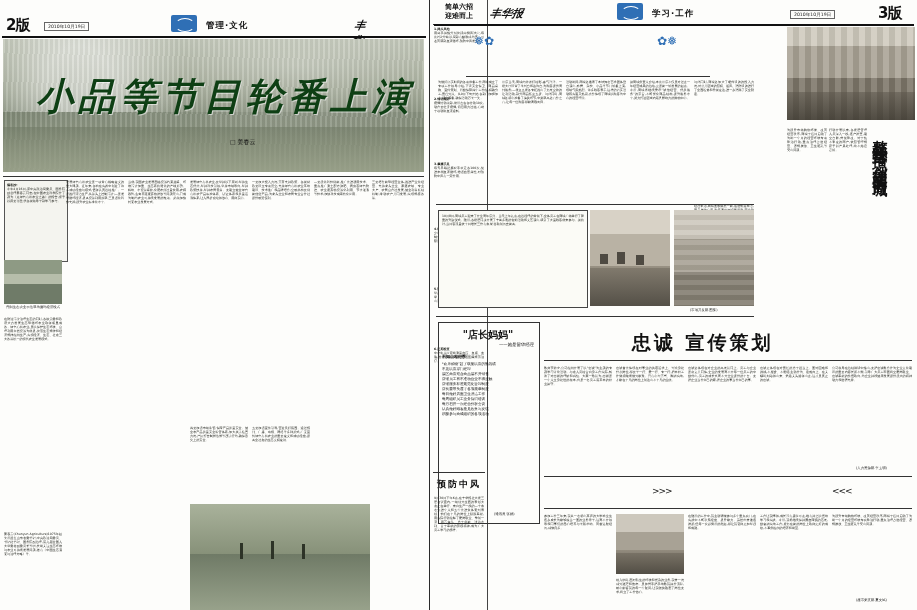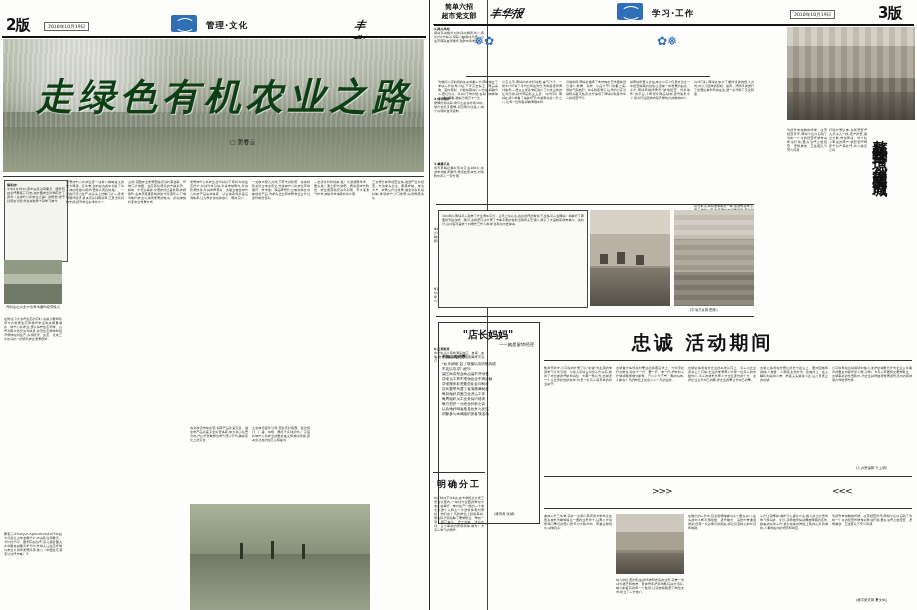--- a/index.html
+++ b/index.html
@@ -242,21 +242,21 @@
 
     <div class="photo ph-trees" style="left:3px; top:27px; width:421px; height:133px;">
       <div style="position:absolute;left:0;top:0;width:100%;height:100%;
         background:
           repeating-linear-gradient(92deg, rgba(255,255,255,0.10) 0 2px, rgba(0,0,0,0.05) 2px 5px),
           radial-gradient(ellipse at 70% 20%, rgba(255,255,255,.35), rgba(0,0,0,0) 60%);"></div>
       <div style="position:absolute;left:0;bottom:0;width:100%;height:34%;
         background:linear-gradient(180deg, rgba(110,120,100,.55), rgba(150,158,135,.85));"></div>
     </div>
 
-    <div class="headline-cal cjk" style="left:36px; top:60px; font-size:37px; letter-spacing:5px; color:#0e3f14; text-shadow:1px 1px 0 rgba(255,255,255,.55);">走绿色有机农业之路</div>
+    <div class="headline-cal cjk" style="left:36px; top:60px; font-size:37px; letter-spacing:5px; color:#0e3f14; text-shadow:1px 1px 0 rgba(255,255,255,.55);">小品等节目轮番上演</div>
     <div class="byline cjk" style="left:230px; top:126px;">□ 姜春云</div>
 
     <div class="rule-thin" style="left:3px; top:164px; width:421px;"></div>
 
     <div class="lead-box" style="left:4px; top:168px; width:58px; height:76px;">
       <div class="tiny cjk" style="font-weight:bold;">编者按:</div>
       <div class="tiny cjk">今年4月16日,原中央政治局委员、国务院副总理姜春云同志,在中国农业科学院作了题为《走绿色有机农业之路》的报告,现予以摘要刊登,供各级领导干部学习参考。</div>
     </div>
 
     <div class="photo ph-pond" style="left:4px; top:248px; width:58px; height:44px;"></div>
@@ -282,21 +282,21 @@
     <div class="col tiny cjk" style="left:4px; top:520px; width:58px; height:86px;">姜春云(Chunyun Agriculture)1975年起先后担任山东省委书记,中央政治局委员、书记处书记、国务院副总理,第九届全国人大常委会副委员长等职,长期关注生态环境与农业可持续发展问题,著有《中国生态演变与治理方略》等。</div>
 
     <div class="col tiny cjk" style="left:190px; top:414px; width:58px; height:74px;">四要加强市场监管,保障产品质量安全。健全农产品质量安全监管体系,加大执法检查力度,严厉打击制假售假等违法行为,确保舌尖上的安全。</div>
     <div class="col tiny cjk" style="left:252px; top:414px; width:58px; height:74px;">五要加强宣传引导,营造良好氛围。通过报刊、广播、电视、网络等多种形式,广泛宣传绿色有机农业的重要意义和成功经验,提高全社会的生态文明意识。</div>
   </div>
 
   <div class="vline" style="left:429px; top:0; width:1.2px; height:610px;"></div>
 
   <div class="col" style="left:433px; top:2px; width:52px; height:606px;">
     <div class="cjk" style="position:absolute;left:1px;top:1px;width:50px;font-size:7px;line-height:8.5px;font-weight:bold;text-align:center;white-space:pre-line;">简单六招
-超市党支部</div>
+迎难而上</div>
     <div class="rule-thin" style="left:0; top:22px; width:52px;"></div>
 
     <div style="position:absolute;left:1px;top:25px;width:50px;">
       <div class="tiny cjk" style="font-weight:bold;">1.揭头风池</div>
       <div class="tiny cjk">用两手拇指分别按揉两侧风池穴,每次约2分钟,以局部有酸胀感为宜。可改善脑部血液循环,预防中风发生。</div>
     </div>
     <div style="position:absolute;left:1px;top:95px;width:50px;">
       <div class="tiny cjk" style="font-weight:bold;">2.转动颈部</div>
       <div class="tiny cjk">缓慢转动颈部,前后左右各转动10次,动作要轻柔缓慢,切忌用力过猛,有助于颈动脉血流通畅。</div>
     </div>
@@ -311,21 +311,21 @@
     <div style="position:absolute;left:1px;top:285px;width:50px;">
       <div class="tiny cjk" style="font-weight:bold;">5.适量运动</div>
       <div class="tiny cjk">坚持每天步行30分钟以上,或打太极拳、做保健操,运动强度以身体微微出汗为宜。</div>
     </div>
     <div style="position:absolute;left:1px;top:345px;width:50px;">
       <div class="tiny cjk" style="font-weight:bold;">6.定期检查</div>
       <div class="tiny cjk">中老年人应定期测量血压、血糖、血脂,发现异常及时就医,遵医嘱规范治疗。</div>
     </div>
 
     <div class="rule-thick" style="left:0; top:470px; width:52px; height:1px; background:#333;"></div>
-    <div class="cjk" style="position:absolute;left:0;top:476px;width:52px;font-size:9px;font-weight:bold;text-align:center;letter-spacing:2px;">明确分工</div>
+    <div class="cjk" style="position:absolute;left:0;top:476px;width:52px;font-size:9px;font-weight:bold;text-align:center;letter-spacing:2px;">预防中风</div>
     <div class="tiny cjk" style="position:absolute;left:1px;top:494px;width:50px;height:112px;">9月30日下午6点,在丰华报社大楼三层会议室内,一场别开生面的表彰大会正在举行。来自生产一线的二十余名先进个人和五个先进集体受到表彰。他们在平凡的岗位上默默奉献,用实际行动诠释了爱岗敬业、争创一流、艰苦奋斗、勇于创新、淡泊名利、甘于奉献的劳模精神,成为广大员工学习的榜样。</div>
   </div>
 
   <div class="vline" style="left:487px; top:0; width:1px; height:610px; background:#444;"></div>
 
   <div id="right-page">
 
     <div class="mast-brand" style="left:58px; top:6px;">丰华报</div>
     <div class="mast-logo" style="left:185px; top:3px;"></div>
     <div class="mast-section" style="left:220px; top:8px;">学习·工作</div>
@@ -386,21 +386,21 @@
       <div>店铺服务标准规范化管理制度</div>
       <div>店长要带头遵守各项规章制度</div>
       <div>每日做好店面卫生清洁工作</div>
       <div>每周组织员工业务知识培训</div>
       <div>每月召开一次经营分析会议</div>
       <div>认真做好顾客意见收集与反馈</div>
       <div>积极参与商城组织的各项活动</div>
     </div>
     <div class="src-tag cjk" style="left:62px; top:512px;">(通讯员 张娟)</div>
 
-    <div class="big-title cjk" style="left:200px; top:330px; font-size:19px; letter-spacing:3px;">忠诚 活动期间</div>
+    <div class="big-title cjk" style="left:200px; top:330px; font-size:19px; letter-spacing:3px;">忠诚 宣传策划</div>
     <div class="rule-thin" style="left:112px; top:360px; width:368px;"></div>
 
     <div class="col tiny cjk" style="left:112px; top:366px; width:68px; height:96px;">教师节前夕,公司组织开展了以"忠诚"为主题的专题学习讨论活动。与会人员结合自身工作实际,畅谈了对忠诚的理解和感悟。大家一致认为,忠诚是一个人立身处世的根本,也是一名员工最基本的职业操守。</div>
     <div class="col tiny cjk" style="left:184px; top:366px; width:68px; height:96px;">忠诚首先体现在对事业的执着追求上。无论身处什么岗位,都要干一行、爱一行、专一行,把本职工作做精做细做到极致。只有心无旁骛、脚踏实地,才能在平凡的岗位上创造出不平凡的业绩。</div>
     <div class="col tiny cjk" style="left:256px; top:366px; width:68px; height:96px;">忠诚还体现在对企业的高度认同上。员工与企业是命运共同体,企业的发展离不开每一位员工的辛勤付出,员工的成长也离不开企业提供的平台。要把企业当作自己的家,把企业的事当作自己的事。</div>
     <div class="col tiny cjk" style="left:328px; top:366px; width:68px; height:96px;">忠诚更体现在对责任的勇于担当上。面对困难和挑战,不推诿、不退缩,主动作为、迎难而上。在关键时刻站得出来、危急关头豁得出去,这才是真正的忠诚。</div>
     <div class="col tiny cjk" style="left:400px; top:366px; width:80px; height:96px;">公司领导在总结讲话中指出,要把忠诚教育作为企业文化建设的重要内容长抓不懈,引导广大员工牢固树立爱岗敬业、忠诚奉献的价值取向,为企业持续健康发展提供强大的精神动力和道德支撑。</div>
     <div class="src-tag cjk" style="left:424px; top:466px;">(人力资源部 李玉明)</div>
 
     <div class="rule-thin" style="left:112px; top:476px; width:368px;"></div>

